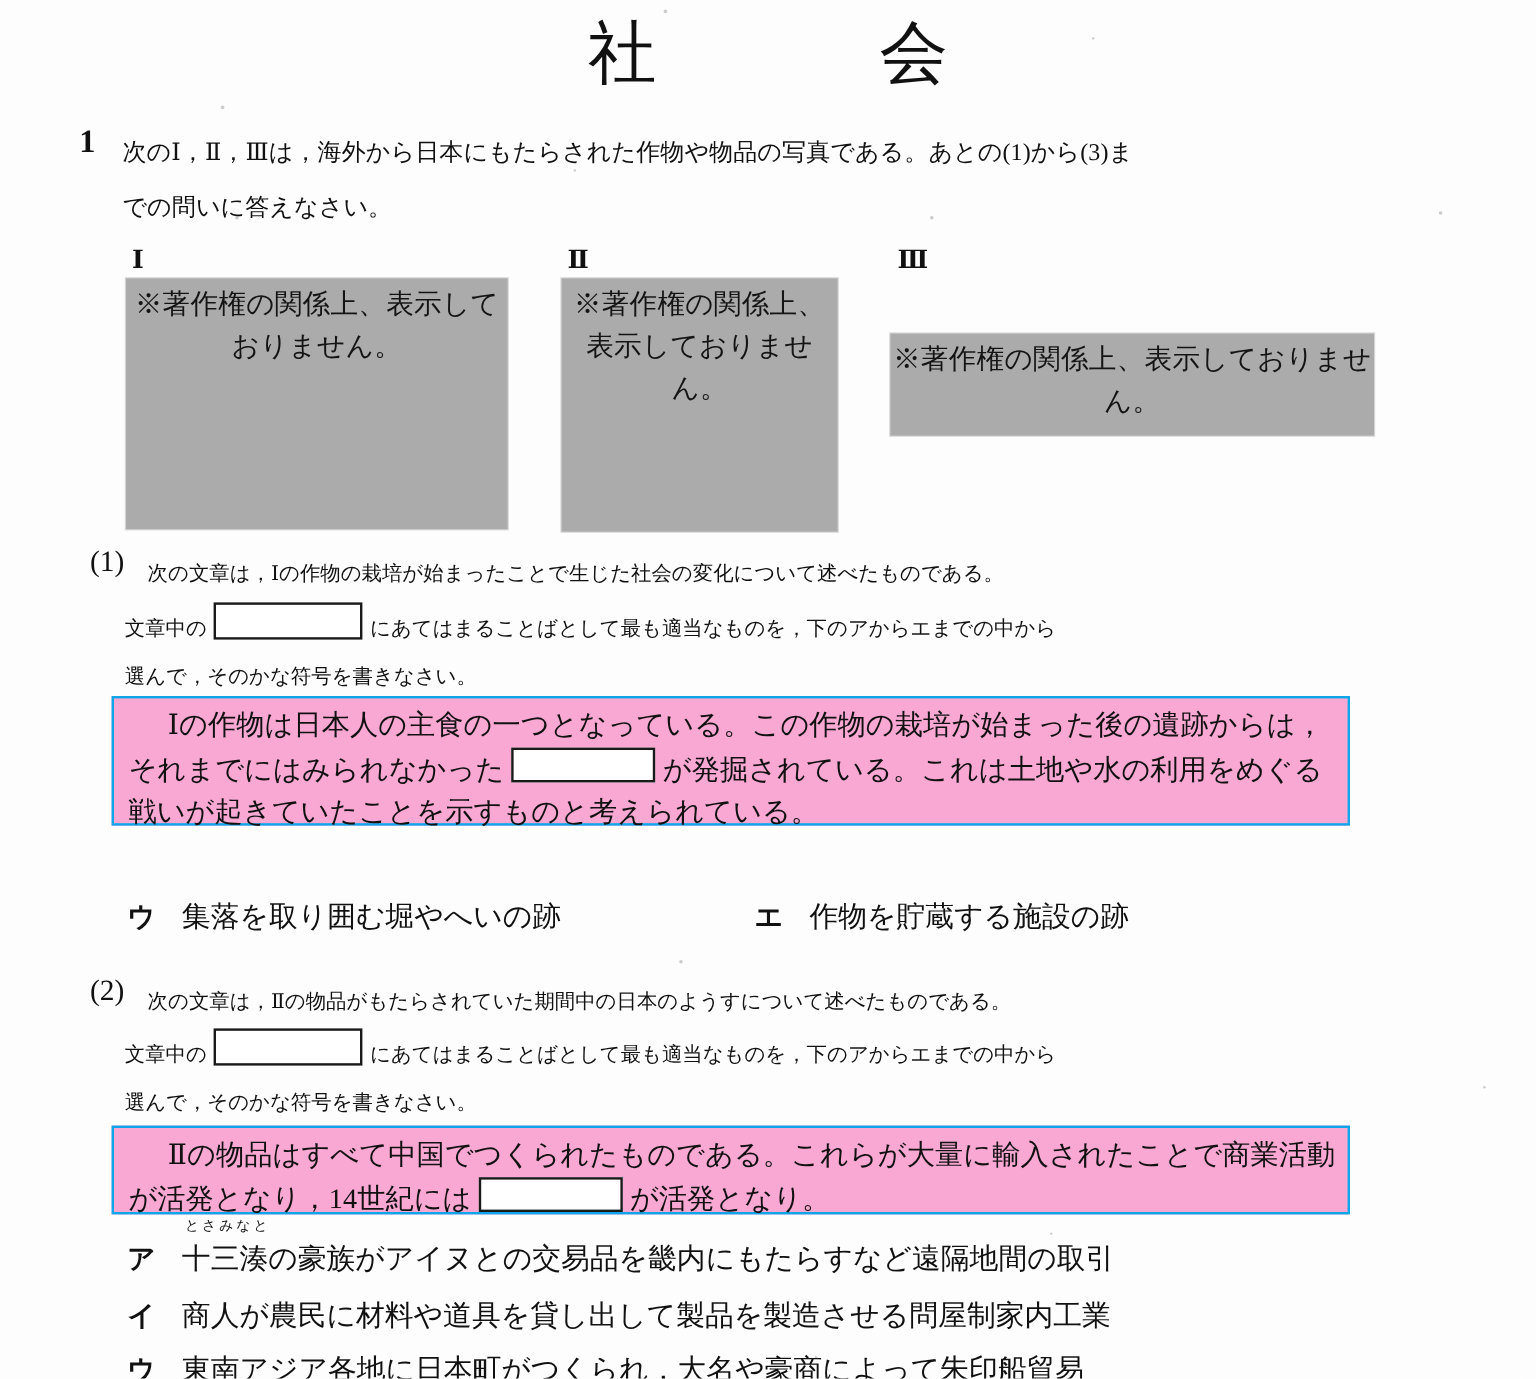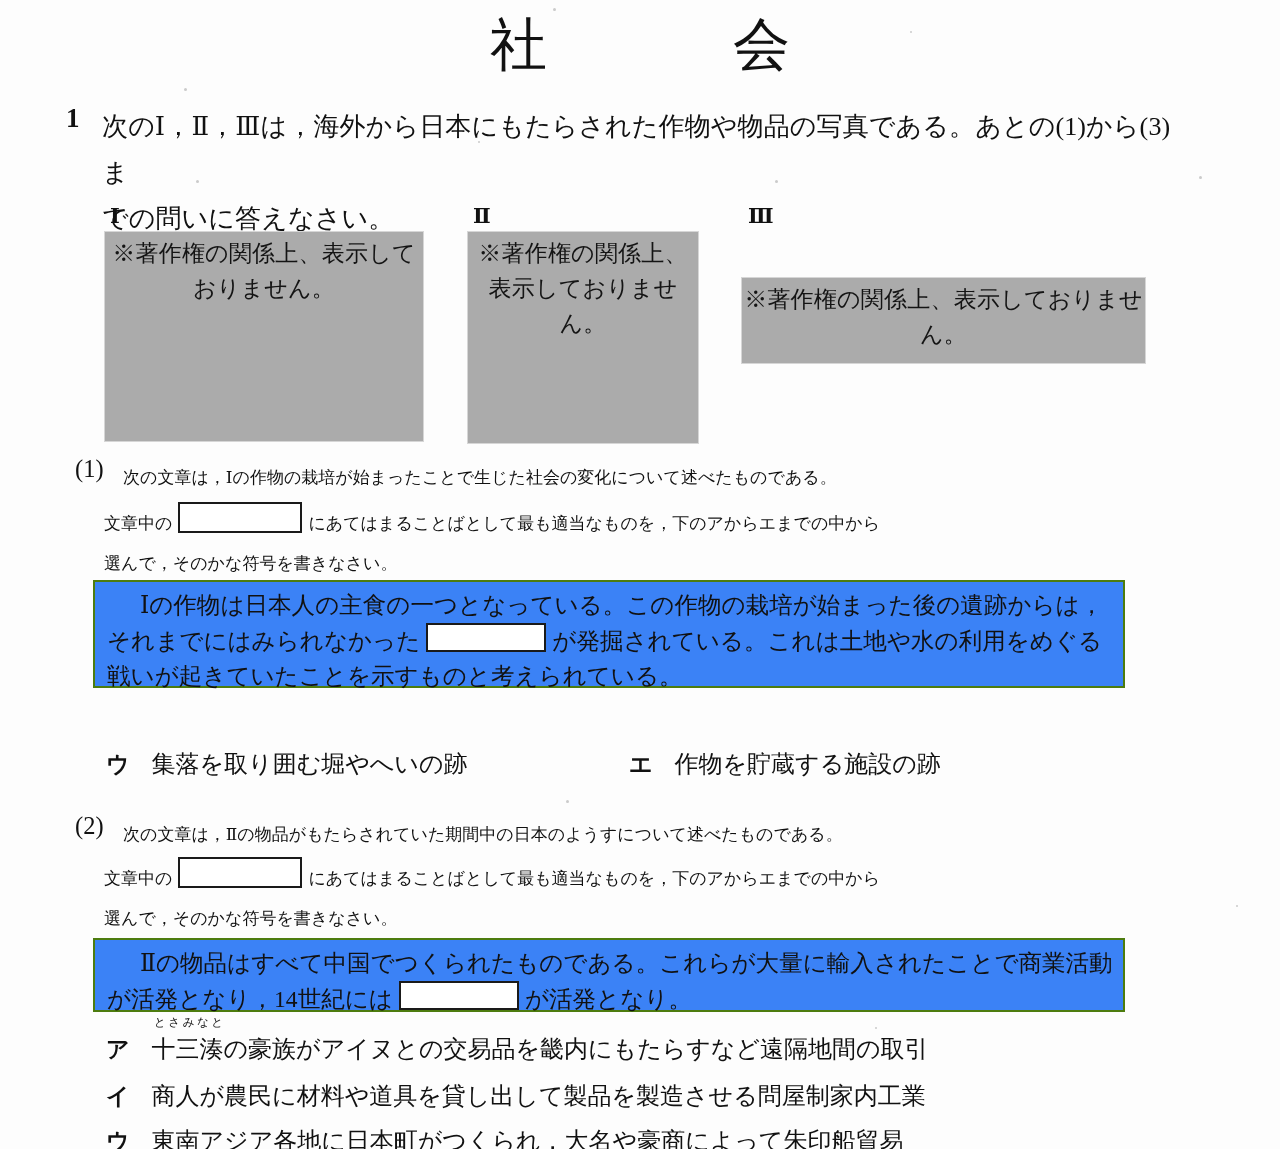--- a/index.html
+++ b/index.html
@@ -57,21 +57,21 @@
     top: 103px;
     font-size: 27px;
     font-weight: bold;
     font-family: "Liberation Serif", "DejaVu Serif", serif;
   }
   .q1-stem {
     position: absolute;
     left: 102px;
     top: 104px;
     width: 1075px;
-    font-size: 26px;
+    font-size: 20px;
     line-height: 46px;
     letter-spacing: .005em;
   }
   .q1-stem .l2 { display: block; }
 
   
   .fig-label {
     position: absolute;
     font-size: 21px;
     font-weight: bold;
@@ -108,22 +108,22 @@
     height: 27px;
     border: 2px solid #1a1a1a;
     vertical-align: -4px;
     margin: 0 6px;
     background: #fff;
   }
 
   
   .passage {
     position: absolute;
-    border: 2px solid #4d7c0f;
-    background: #3b82f6;
+    border: 2px solid #0ea5e9;
+    background: #f9a8d4;
     box-sizing: border-box;
     font-size: 23.5px;
     line-height: 35px;
     padding: 6px 10px 6px 12px;
     letter-spacing: .002em;
   }
   .passage p {
     margin: 0;
   }
   .passage .indent { text-indent: 1.4em; }

